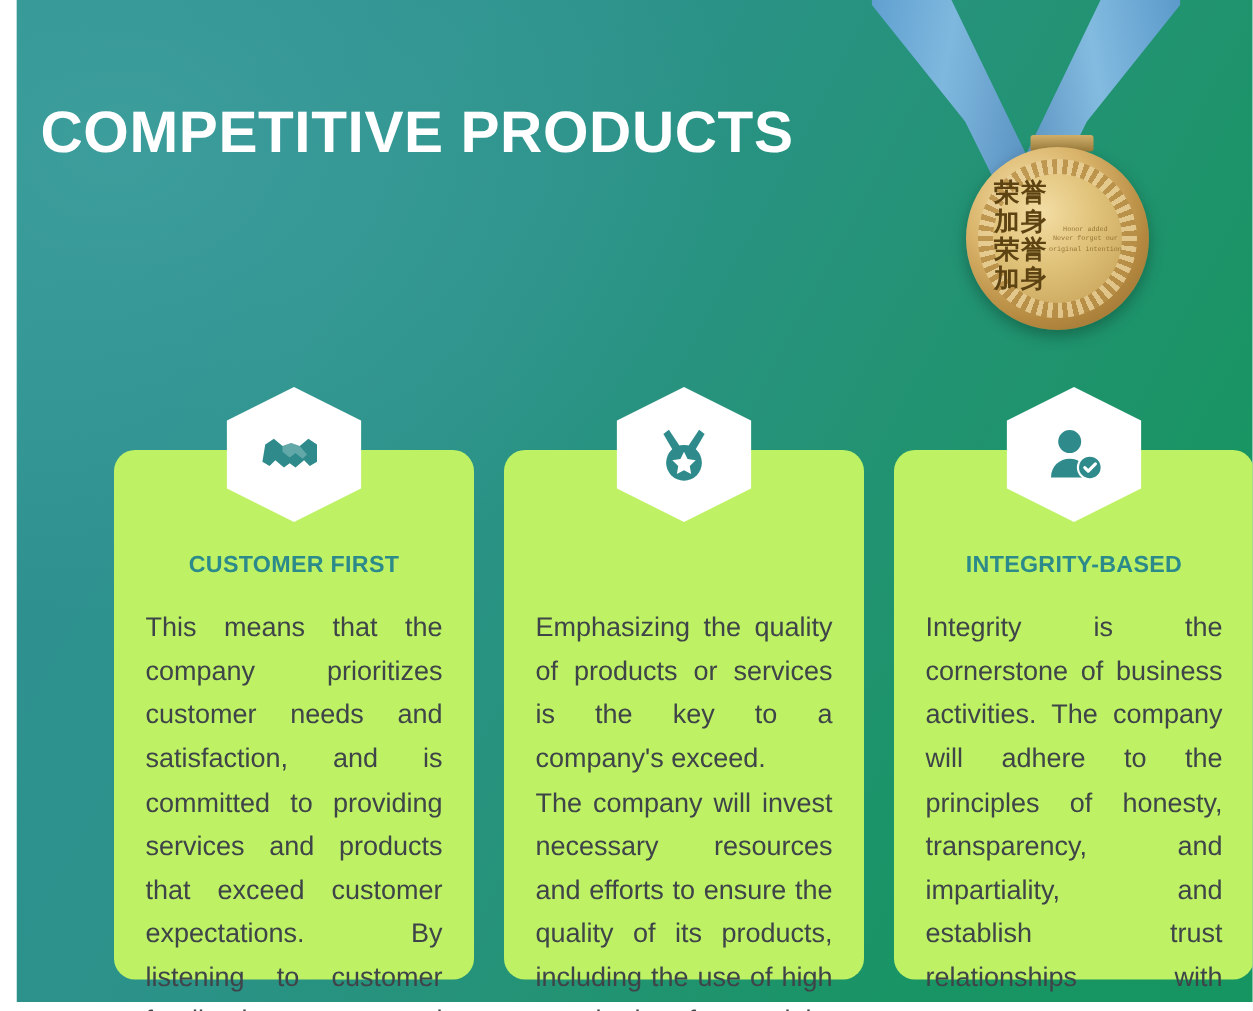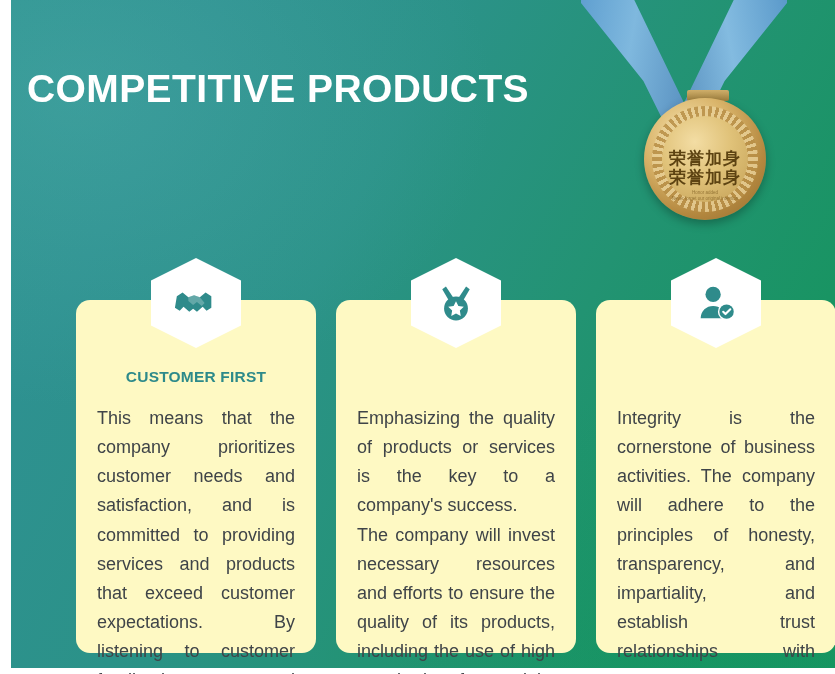--- a/index.html
+++ b/index.html
@@ -137,23 +137,24 @@
   }
   .medal-face {
     position: absolute;
     left: 18px;
     top: 18px;
     right: 18px;
     bottom: 18px;
     border-radius: 50%;
     background: radial-gradient(circle at 38% 30%, #f3dda4 0%, #e0c279 45%, #c39f55 100%);
     display: flex;
-    flex-direction: column;
+    flex-direction: row;
     align-items: center;
-    justify-content: flex-end;
+    justify-content: center;
+    font-family: Liberation Mono, monospace;
   }
   .medal-cn {
     font-size: 17px;
     font-weight: bold;
     color: #5d4312;
     line-height: 1.12;
     text-align: center;
     letter-spacing: 1px;
   }
   .medal-en {
@@ -171,21 +172,21 @@
     left: 65px;
     top: 300px;
     width: 770px;
     height: 353px;
   }
   .card {
     position: absolute;
     top: 0;
     width: 240px;
     height: 353px;
-    background: #fef9c3;
+    background: #bef264;
     border-radius: 14px;
   }
   .card-1 { left: 0px; }
   .card-2 { left: 260px; }
   .card-3 { left: 520px; }
 
   .card-head {
     position: absolute;
     left: 0;
     top: 68px;
@@ -275,34 +276,35 @@
     <div class="card card-2">
       <div class="hex">
         <svg width="44" height="44" viewBox="0 0 48 48" fill="none">
           <path d="M13 6l8 12-5 3-7-12z" fill="#2f8b8b"></path>
           <path d="M35 6l-8 12 5 3 7-12z" fill="#2f8b8b"></path>
           <circle cx="24" cy="30" r="13" fill="#2f8b8b"></circle>
           <path d="M24 22l2.6 5.3 5.9.9-4.3 4.1 1 5.8-5.2-2.7-5.2 2.7 1-5.8-4.3-4.1 5.9-.9z" fill="#ffffff"></path>
         </svg>
       </div>
       <div class="card-body">
-        <p>Emphasizing the quality of products or services is the key to a company's success.</p>
+        <p>Emphasizing the quality of products or services is the key to a company's exceed.</p>
         <p>The company will invest necessary resources and efforts to ensure the quality of its products, including the use of high standards of materials, processes, and testing processes, to ensure that the products or services delivered to customers are reliable and trustworthy.</p>
       </div>
     </div>
 
     <div class="card card-3">
       <div class="hex">
         <svg width="46" height="46" viewBox="0 0 48 48" fill="none">
           <circle cx="21" cy="15" r="8" fill="#2f8b8b"></circle>
           <path d="M8 40c0-8 6-13 13-13s13 5 13 13z" fill="#2f8b8b"></path>
           <circle cx="35" cy="33" r="9" fill="#ffffff"></circle>
           <circle cx="35" cy="33" r="7.5" fill="#2f8b8b"></circle>
           <path d="M31.5 33.2l2.4 2.4 5-5" stroke="#ffffff" stroke-width="2.2" stroke-linecap="round" stroke-linejoin="round" fill="none"></path>
         </svg>
       </div>
+      <div class="card-head">INTEGRITY-BASED</div>
       <div class="card-body">
         <p>Integrity is the cornerstone of business activities. The company will adhere to the principles of honesty, transparency, and impartiality, and establish trust relationships with customers, partners, and employees. This not only helps to establish a good brand image, but also serves as the foundation for long-term stable development.</p>
       </div>
     </div>
 
   </div>
 </div>
 
 </body></html>

